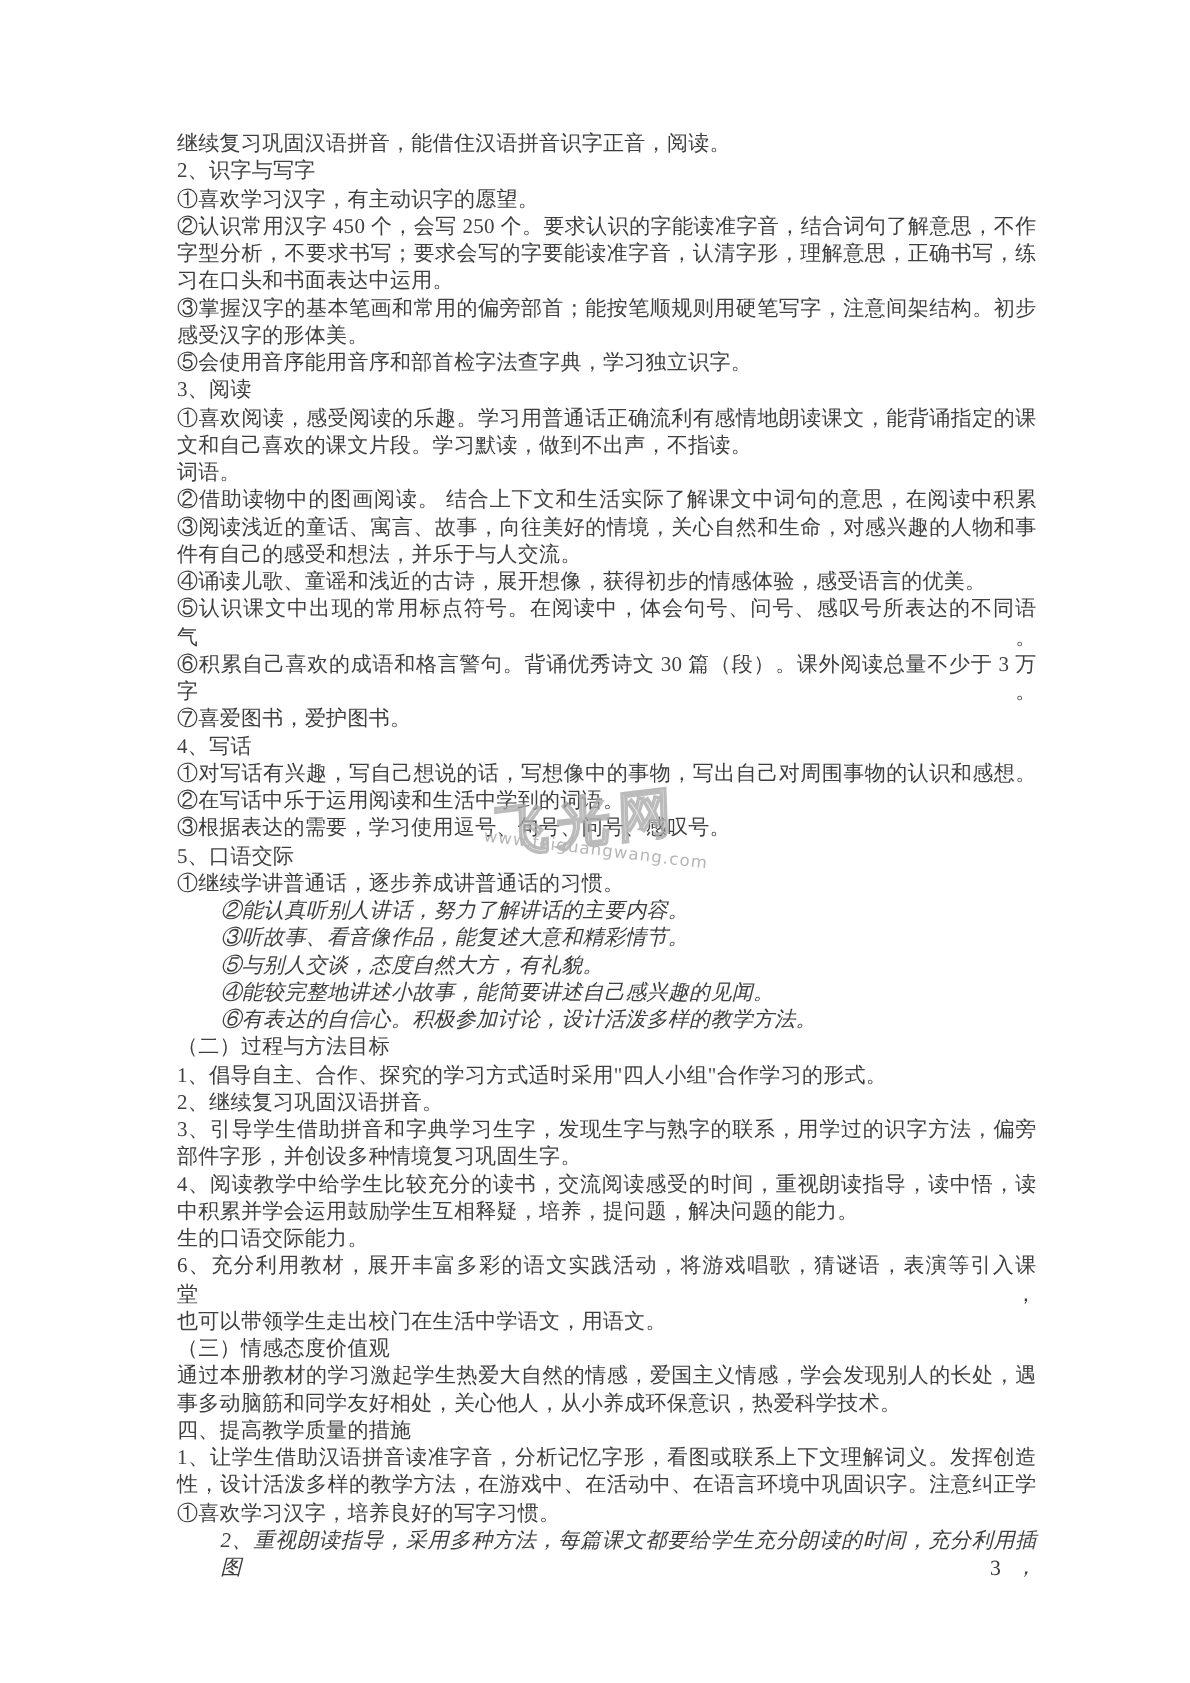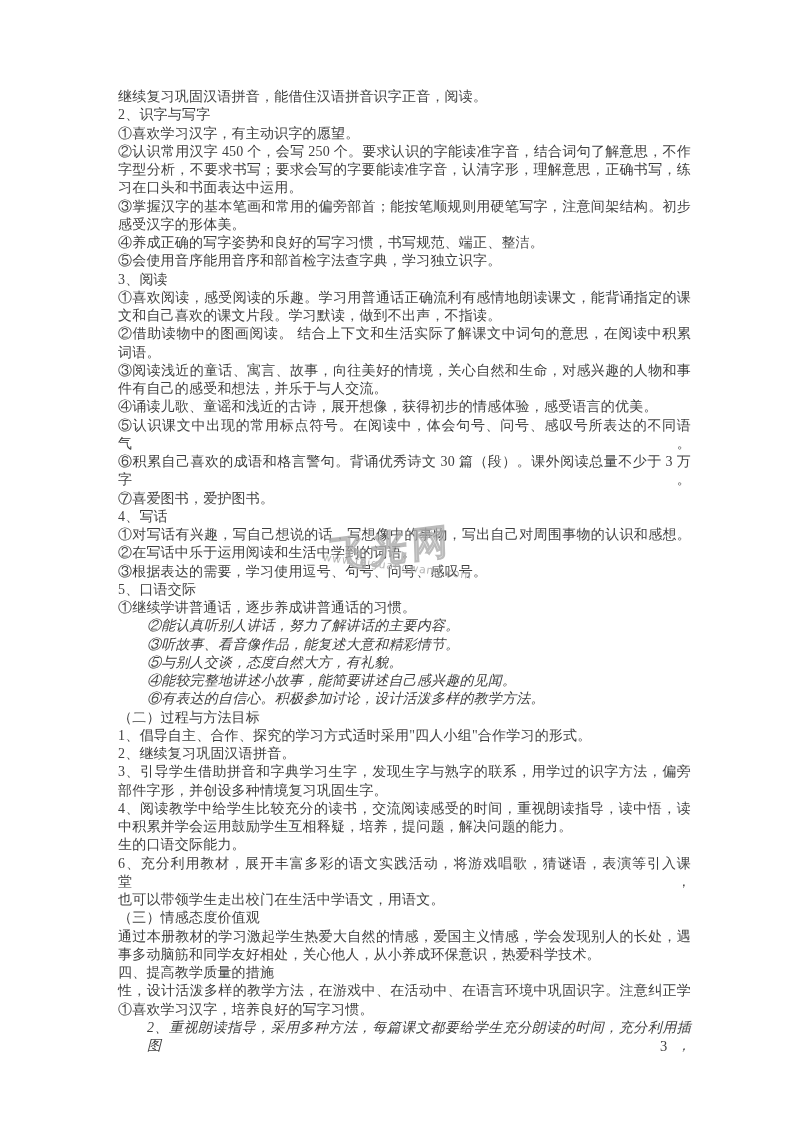--- a/index.html
+++ b/index.html
@@ -76,27 +76,26 @@
 
   <div class="textblock" style="color: rgb(63, 63, 63);">
       <div class="line">继续复习巩固汉语拼音，能借住汉语拼音识字正音，阅读。</div>
       <div class="line">2、识字与写字</div>
       <div class="line">①喜欢学习汉字，有主动识字的愿望。</div>
       <div class="line fill">②认识常用汉字 450 个，会写 250 个。要求认识的字能读准字音，结合词句了解意思，不作</div>
       <div class="line fill">字型分析，不要求书写；要求会写的字要能读准字音，认清字形，理解意思，正确书写，练</div>
       <div class="line">习在口头和书面表达中运用。</div>
       <div class="line fill">③掌握汉字的基本笔画和常用的偏旁部首；能按笔顺规则用硬笔写字，注意间架结构。初步</div>
       <div class="line">感受汉字的形体美。</div>
-      <div class="line">④养成正确的写字姿势和良好的写字习惯，书写规范、端正、整洁。</div>
       <div class="line">⑤会使用音序能用音序和部首检字法查字典，学习独立识字。</div>
       <div class="line">3、阅读</div>
       <div class="line fill">①喜欢阅读，感受阅读的乐趣。学习用普通话正确流利有感情地朗读课文，能背诵指定的课</div>
       <div class="line">文和自己喜欢的课文片段。学习默读，做到不出声，不指读。</div>
+      <div class="line">词语。</div>
       <div class="line fill">②借助读物中的图画阅读。 结合上下文和生活实际了解课文中词句的意思，在阅读中积累</div>
-      <div class="line">词语。</div>
       <div class="line fill">③阅读浅近的童话、寓言、故事，向往美好的情境，关心自然和生命，对感兴趣的人物和事</div>
       <div class="line">件有自己的感受和想法，并乐于与人交流。</div>
       <div class="line">④诵读儿歌、童谣和浅近的古诗，展开想像，获得初步的情感体验，感受语言的优美。</div>
       <div class="line fill">⑤认识课文中出现的常用标点符号。在阅读中，体会句号、问号、感叹号所表达的不同语气。</div>
       <div class="line fill">⑥积累自己喜欢的成语和格言警句。背诵优秀诗文 30 篇（段）。课外阅读总量不少于 3 万字。</div>
       <div class="line">⑦喜爱图书，爱护图书。</div>
       <div class="line">4、写话</div>
       <div class="line fill">①对写话有兴趣，写自己想说的话，写想像中的事物，写出自己对周围事物的认识和感想。</div>
       <div class="line">②在写话中乐于运用阅读和生活中学到的词语。</div>
       <div class="line">③根据表达的需要，学习使用逗号、句号、问号、感叹号。</div>
@@ -114,20 +113,21 @@
       <div class="line">部件字形，并创设多种情境复习巩固生字。</div>
       <div class="line fill">4、阅读教学中给学生比较充分的读书，交流阅读感受的时间，重视朗读指导，读中悟，读</div>
       <div class="line">中积累并学会运用鼓励学生互相释疑，培养，提问题，解决问题的能力。</div>
       <div class="line">生的口语交际能力。</div>
       <div class="line fill">6、充分利用教材，展开丰富多彩的语文实践活动，将游戏唱歌，猜谜语，表演等引入课堂，</div>
       <div class="line">也可以带领学生走出校门在生活中学语文，用语文。</div>
       <div class="line">（三）情感态度价值观</div>
       <div class="line fill">通过本册教材的学习激起学生热爱大自然的情感，爱国主义情感，学会发现别人的长处，遇</div>
       <div class="line">事多动脑筋和同学友好相处，关心他人，从小养成环保意识，热爱科学技术。</div>
       <div class="line">四、提高教学质量的措施</div>
+      <div class="line fill">1、让学生借助汉语拼音读准字音，分析记忆字形，看图或联系上下文理解词义。发挥创造</div>
       <div class="line fill">性，设计活泼多样的教学方法，在游戏中、在活动中、在语言环境中巩固识字。注意纠正学</div>
       <div class="line">①喜欢学习汉字，培养良好的写字习惯。</div>
       <div class="line indent fill">2、重视朗读指导，采用多种方法，每篇课文都要给学生充分朗读的时间，充分利用插图，</div>
     </div>
 
   <div class="watermark">
     <div class="watermark-logo">飞光网</div>
     <div class="watermark-url">www.feiguangwang.com</div>
   </div>
 

